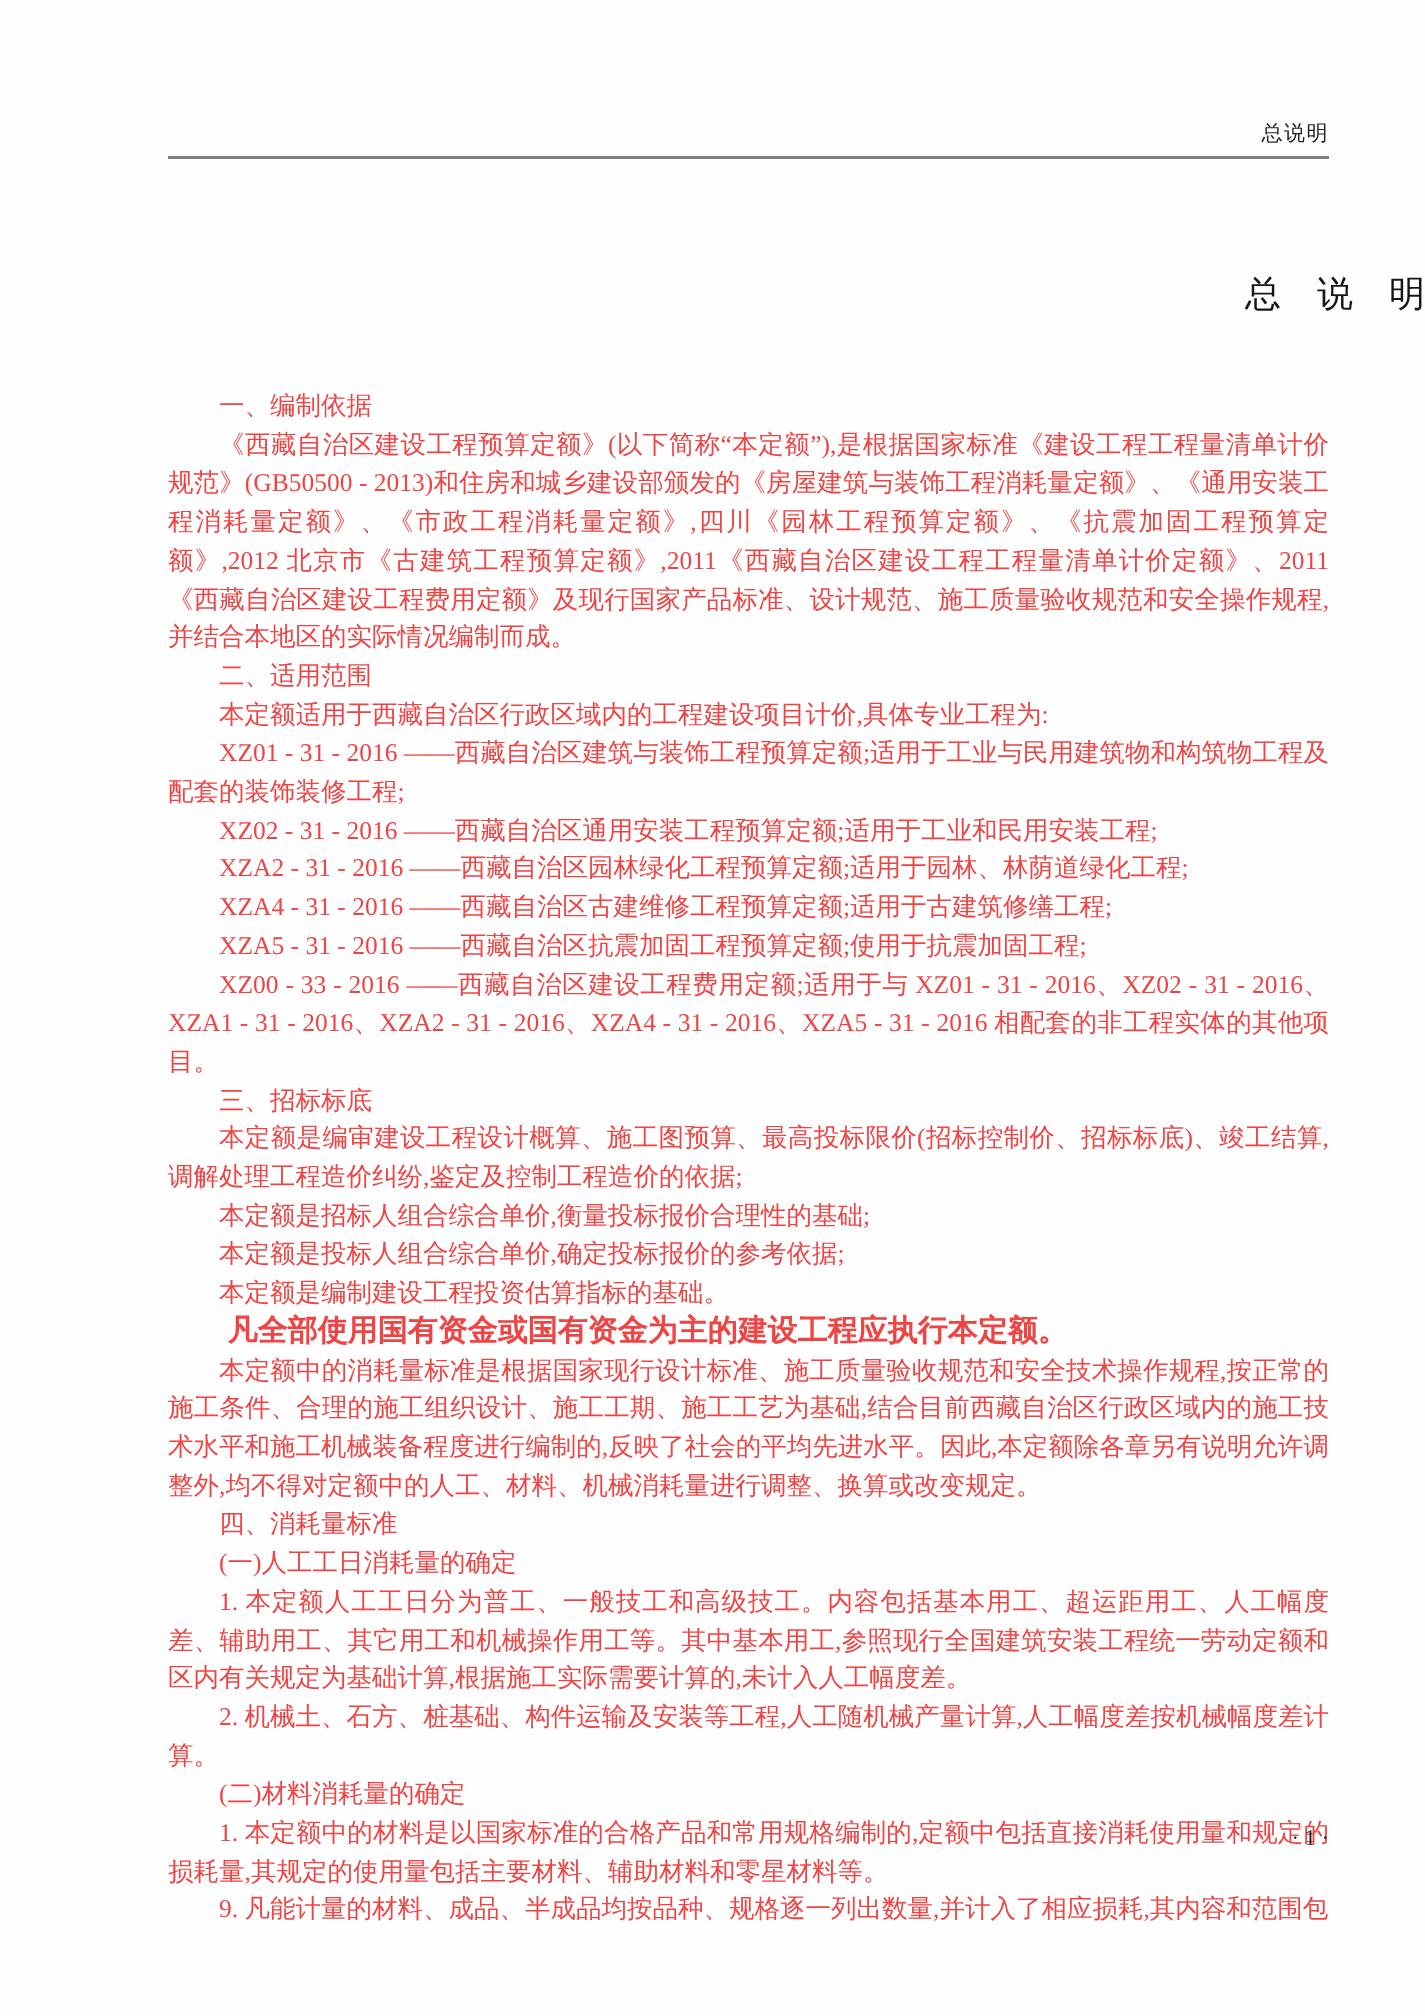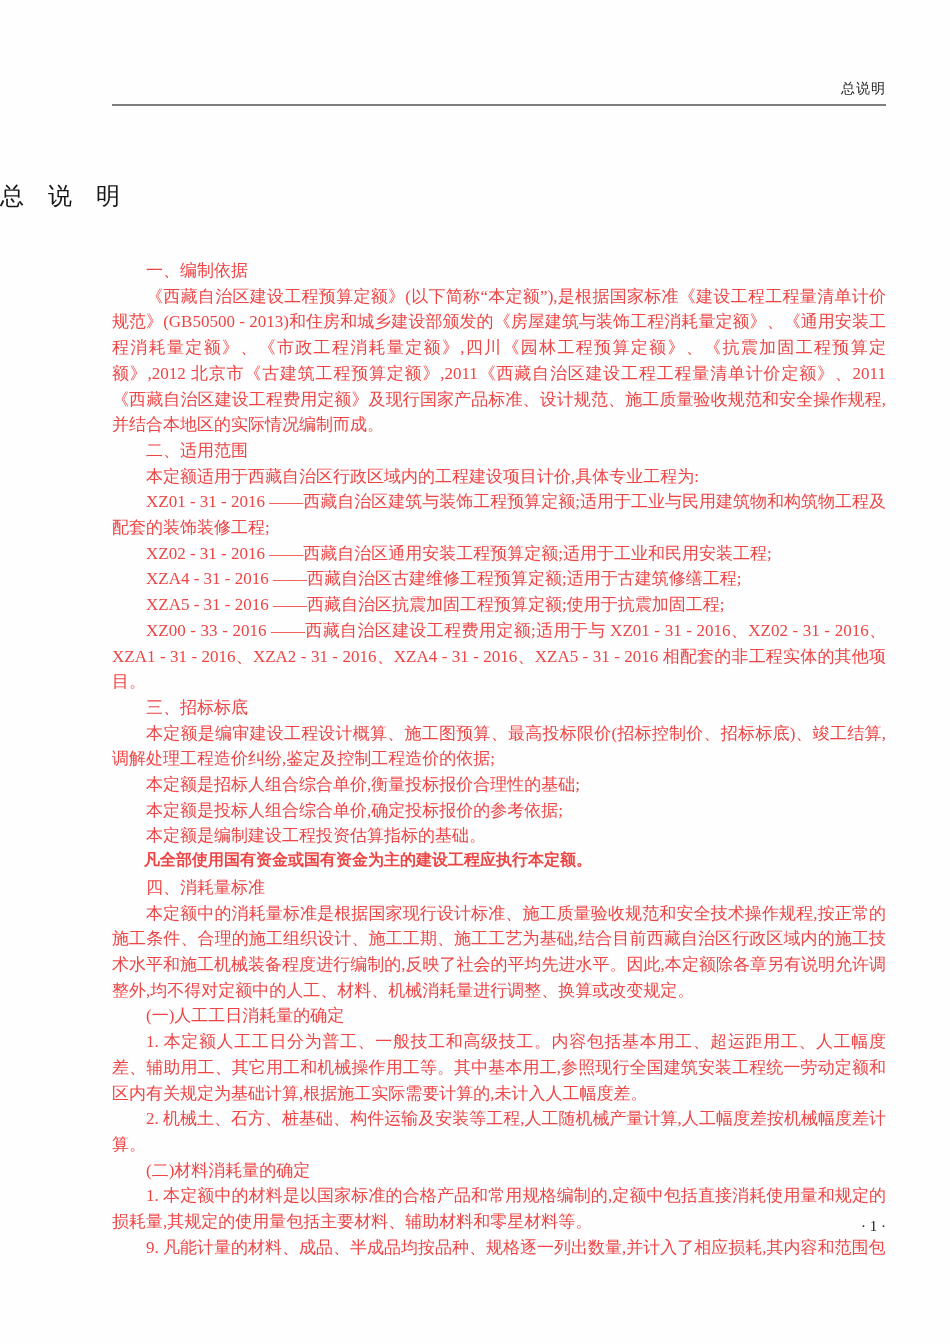--- a/index.html
+++ b/index.html
@@ -32,21 +32,21 @@
     left: 112px;
     width: 774px;
     height: 2px;
     background: #7d7d7d;
   }
   .page-title {
     position: absolute;
     top: 180px;
     left: 0;
     width: 950px;
-    text-align: left;
+    text-align: right;
     font-size: 24px;
     font-weight: 400;
     color: #161616;
     margin: 0;
   }
   .document-body {
     position: absolute;
     top: 258px;
     left: 112px;
     width: 774px;
@@ -55,22 +55,22 @@
     text-align: justify;
     color: #ef4444;
   }
   .document-body p {
     margin: 0;
     padding: 0;
     text-indent: 2em;
   }
   .document-body p.bold {
     font-weight: 700;
-    font-family: Liberation Mono, monospace;
-    font-size: 16px;
+    font-family: Liberation Sans, sans-serif;
+    font-size: 20px;
   }
   .page-number {
     position: absolute;
     top: 1218px;
     left: 112px;
     width: 774px;
     text-align: right;
     font-size: 15px;
     color: #222;
   }
@@ -86,31 +86,32 @@
 
   <h1 class="page-title">总　说　明</h1>
 
   <div class="document-body">
       <p>一、编制依据</p>
       <p>《西藏自治区建设工程预算定额》(以下简称“本定额”),是根据国家标准《建设工程工程量清单计价规范》(GB50500 - 2013)和住房和城乡建设部颁发的《房屋建筑与装饰工程消耗量定额》、《通用安装工程消耗量定额》、《市政工程消耗量定额》,四川《园林工程预算定额》、《抗震加固工程预算定额》,2012 北京市《古建筑工程预算定额》,2011《西藏自治区建设工程工程量清单计价定额》、2011《西藏自治区建设工程费用定额》及现行国家产品标准、设计规范、施工质量验收规范和安全操作规程,并结合本地区的实际情况编制而成。</p>
       <p>二、适用范围</p>
       <p>本定额适用于西藏自治区行政区域内的工程建设项目计价,具体专业工程为:</p>
       <p>XZ01 - 31 - 2016 ——西藏自治区建筑与装饰工程预算定额;适用于工业与民用建筑物和构筑物工程及配套的装饰装修工程;</p>
       <p>XZ02 - 31 - 2016 ——西藏自治区通用安装工程预算定额;适用于工业和民用安装工程;</p>
+      <p>XZA2 - 31 - 2016 ——西藏自治区园林绿化工程预算定额;适用于园林、林荫道绿化工程;</p>
       <p>XZA4 - 31 - 2016 ——西藏自治区古建维修工程预算定额;适用于古建筑修缮工程;</p>
       <p>XZA5 - 31 - 2016 ——西藏自治区抗震加固工程预算定额;使用于抗震加固工程;</p>
       <p>XZ00 - 33 - 2016 ——西藏自治区建设工程费用定额;适用于与 XZ01 - 31 - 2016、XZ02 - 31 - 2016、XZA1 - 31 - 2016、XZA2 - 31 - 2016、XZA4 - 31 - 2016、XZA5 - 31 - 2016 相配套的非工程实体的其他项目。</p>
       <p>三、招标标底</p>
       <p>本定额是编审建设工程设计概算、施工图预算、最高投标限价(招标控制价、招标标底)、竣工结算,调解处理工程造价纠纷,鉴定及控制工程造价的依据;</p>
       <p>本定额是招标人组合综合单价,衡量投标报价合理性的基础;</p>
       <p>本定额是投标人组合综合单价,确定投标报价的参考依据;</p>
       <p>本定额是编制建设工程投资估算指标的基础。</p>
       <p class="bold">凡全部使用国有资金或国有资金为主的建设工程应执行本定额。</p>
+      <p>本定额中的消耗量标准是根据国家现行设计标准、施工质量验收规范和安全技术操作规程,按正常的施工条件、合理的施工组织设计、施工工期、施工工艺为基础,结合目前西藏自治区行政区域内的施工技术水平和施工机械装备程度进行编制的,反映了社会的平均先进水平。因此,本定额除各章另有说明允许调整外,均不得对定额中的人工、材料、机械消耗量进行调整、换算或改变规定。</p>
       <p>四、消耗量标准</p>
-      <p>本定额中的消耗量标准是根据国家现行设计标准、施工质量验收规范和安全技术操作规程,按正常的施工条件、合理的施工组织设计、施工工期、施工工艺为基础,结合目前西藏自治区行政区域内的施工技术水平和施工机械装备程度进行编制的,反映了社会的平均先进水平。因此,本定额除各章另有说明允许调整外,均不得对定额中的人工、材料、机械消耗量进行调整、换算或改变规定。</p>
       <p>(一)人工工日消耗量的确定</p>
       <p>1. 本定额人工工日分为普工、一般技工和高级技工。内容包括基本用工、超运距用工、人工幅度差、辅助用工、其它用工和机械操作用工等。其中基本用工,参照现行全国建筑安装工程统一劳动定额和区内有关规定为基础计算,根据施工实际需要计算的,未计入人工幅度差。</p>
       <p>2. 机械土、石方、桩基础、构件运输及安装等工程,人工随机械产量计算,人工幅度差按机械幅度差计算。</p>
       <p>(二)材料消耗量的确定</p>
       <p>1. 本定额中的材料是以国家标准的合格产品和常用规格编制的,定额中包括直接消耗使用量和规定的损耗量,其规定的使用量包括主要材料、辅助材料和零星材料等。</p>
       <p>9. 凡能计量的材料、成品、半成品均按品种、规格逐一列出数量,并计入了相应损耗,其内容和范围包</p>
     </div>
 
   <div class="page-number">· 1 ·</div>
 

